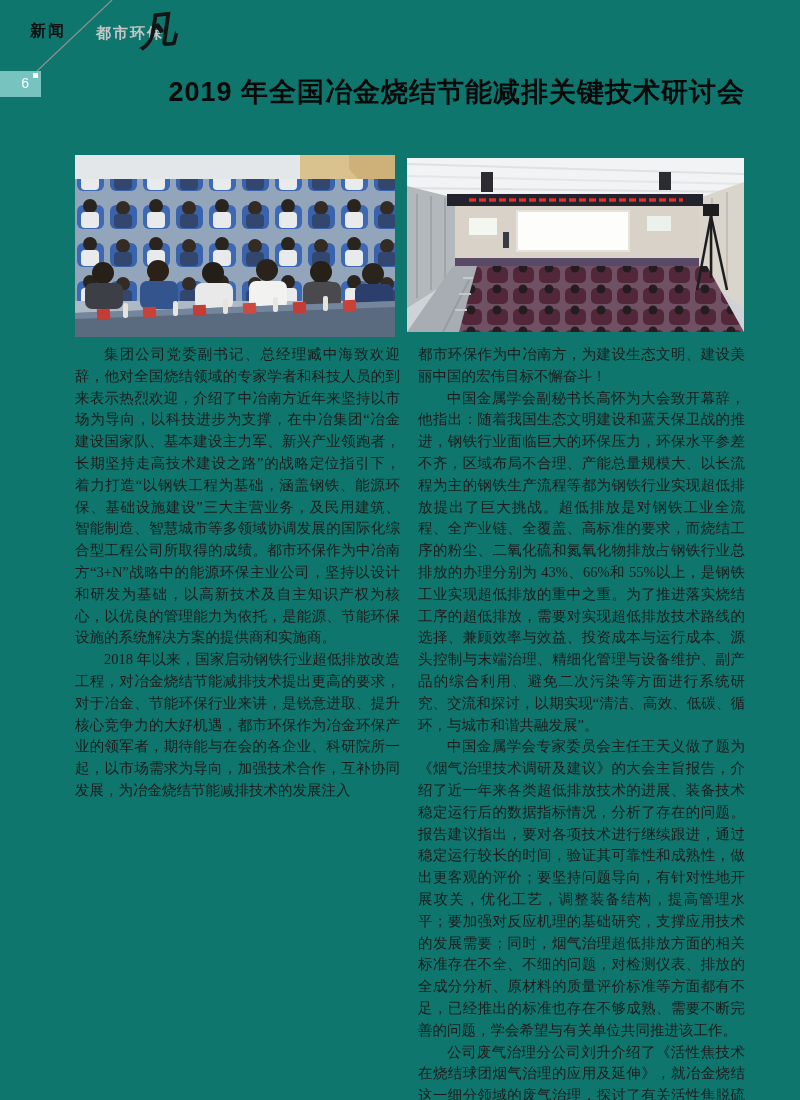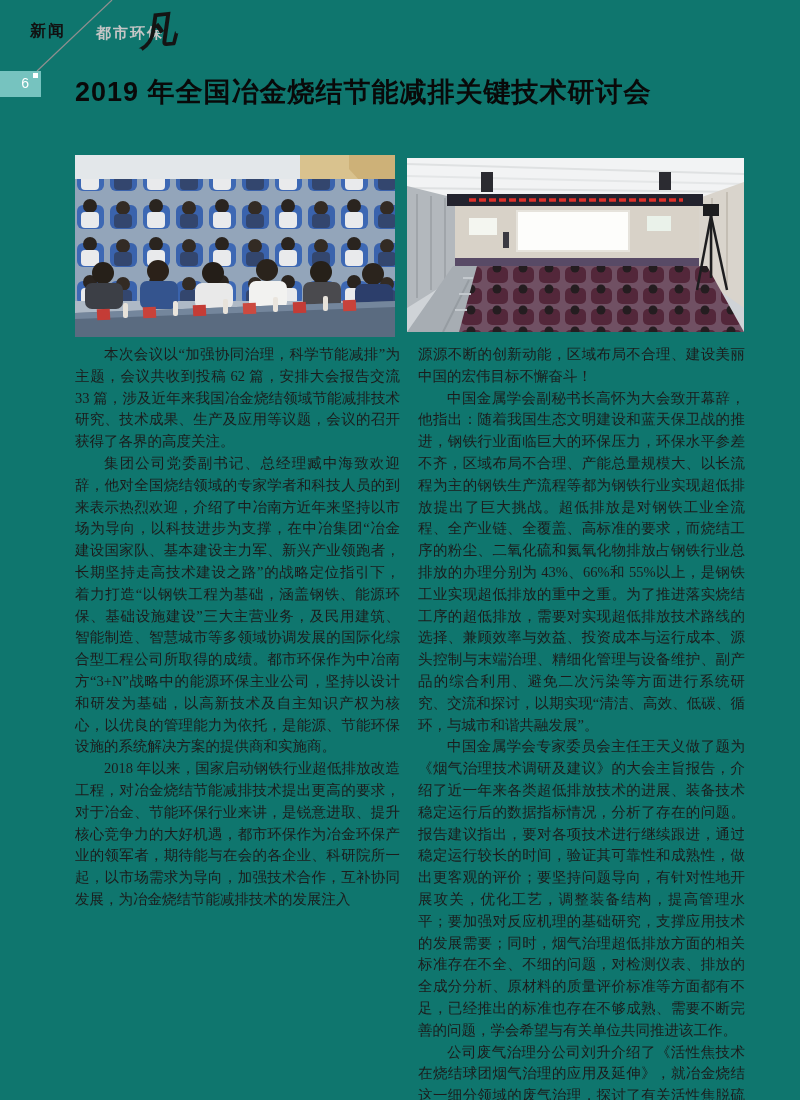--- a/index.html
+++ b/index.html
@@ -41,21 +41,21 @@
     width:5px; height:5px; background:#ffffff;
   }
   .page-tab .num {
     position:absolute; right:12px; top:4px;
     font-family:"Liberation Sans", sans-serif;
     font-size:14px; color:#ffffff;
   }
   
   .article-title {
     position:absolute; left:75px; top:74px; width:670px;
-    text-align:left;
+    text-align:right;
     font-family:"Liberation Sans", sans-serif;
     font-size:27px; font-weight:bold; color:#090909;
     line-height:36px; letter-spacing:1px;
   }
   
   .photo { position:absolute; overflow:hidden; }
   .photo svg { display:block; width:100%; height:100%; }
   .photo-left  { left:75px;  top:155px; width:320px; height:182px; }
   .photo-right { left:407px; top:158px; width:337px; height:174px; }
   
@@ -184,25 +184,24 @@
       <line x1="304" y1="58" x2="304" y2="120" stroke="#1d1d1f" stroke-width="2.5"></line>
       <line x1="304" y1="58" x2="290" y2="132" stroke="#1d1d1f" stroke-width="2.5"></line>
       <line x1="304" y1="58" x2="320" y2="132" stroke="#1d1d1f" stroke-width="2.5"></line>
 
       <rect x="74" y="14" width="12" height="20" fill="#2b2b31"></rect>
       <rect x="252" y="14" width="12" height="18" fill="#2b2b31"></rect>
     </svg>
   </div>
 
   <div class="col col-left">
-    <p>本次会议以“加强协同治理，科学节能减排”为主题，会议共收到投稿 62 篇，安排大会报告交流 33 篇，涉及近年来我国冶金烧结领域节能减排技术研究、技术成果、生产及应用等议题，会议的召开获得了各界的高度关注。</p>
     <p>集团公司党委副书记、总经理臧中海致欢迎辞，他对全国烧结领域的专家学者和科技人员的到来表示热烈欢迎，介绍了中冶南方近年来坚持以市场为导向，以科技进步为支撑，在中冶集团“冶金建设国家队、基本建设主力军、新兴产业领跑者，长期坚持走高技术建设之路”的战略定位指引下，着力打造“以钢铁工程为基础，涵盖钢铁、能源环保、基础设施建设”三大主营业务，及民用建筑、智能制造、智慧城市等多领域协调发展的国际化综合型工程公司所取得的成绩。都市环保作为中冶南方“3+N”战略中的能源环保主业公司，坚持以设计和研发为基础，以高新技术及自主知识产权为核心，以优良的管理能力为依托，是能源、节能环保设施的系统解决方案的提供商和实施商。</p>
     <p>2018 年以来，国家启动钢铁行业超低排放改造工程，对冶金烧结节能减排技术提出更高的要求，对于冶金、节能环保行业来讲，是锐意进取、提升核心竞争力的大好机遇，都市环保作为冶金环保产业的领军者，期待能与在会的各企业、科研院所一起，以市场需求为导向，加强技术合作，互补协同发展，为冶金烧结节能减排技术的发展注入</p>
   </div>
 
   <div class="col col-right">
-    <p class="no-indent">源源不断的创新动能，区域布局不合理、建设美丽中国的宏伟目标不懈奋斗！</p>
+    <p class="no-indent">都市环保作为中冶南方，为建设生态文明、建设美丽中国的宏伟目标不懈奋斗！</p>
     <p>中国金属学会副秘书长高怀为大会致开幕辞，他指出：随着我国生态文明建设和蓝天保卫战的推进，钢铁行业面临巨大的环保压力，环保水平参差不齐，区域布局不合理、产能总量规模大、以长流程为主的钢铁生产流程等都为钢铁行业实现超低排放提出了巨大挑战。超低排放是对钢铁工业全流程、全产业链、全覆盖、高标准的要求，而烧结工序的粉尘、二氧化硫和氮氧化物排放占钢铁行业总排放的办理分别为 43%、66%和 55%以上，是钢铁工业实现超低排放的重中之重。为了推进落实烧结工序的超低排放，需要对实现超低排放技术路线的选择、兼顾效率与效益、投资成本与运行成本、源头控制与末端治理、精细化管理与设备维护、副产品的综合利用、避免二次污染等方面进行系统研究、交流和探讨，以期实现“清洁、高效、低碳、循环，与城市和谐共融发展”。</p>
     <p>中国金属学会专家委员会主任王天义做了题为《烟气治理技术调研及建议》的大会主旨报告，介绍了近一年来各类超低排放技术的进展、装备技术稳定运行后的数据指标情况，分析了存在的问题。报告建议指出，要对各项技术进行继续跟进，通过稳定运行较长的时间，验证其可靠性和成熟性，做出更客观的评价；要坚持问题导向，有针对性地开展攻关，优化工艺，调整装备结构，提高管理水平；要加强对反应机理的基础研究，支撑应用技术的发展需要；同时，烟气治理超低排放方面的相关标准存在不全、不细的问题，对检测仪表、排放的全成分分析、原材料的质量评价标准等方面都有不足，已经推出的标准也存在不够成熟、需要不断完善的问题，学会希望与有关单位共同推进该工作。</p>
     <p>公司废气治理分公司刘升介绍了《活性焦技术在烧结球团烟气治理的应用及延伸》，就冶金烧结这一细分领域的废气治理，探讨了有关活性焦脱硫脱硝工艺出现的脱硝</p>
   </div>
 
 </div>
 
 </body></html>

